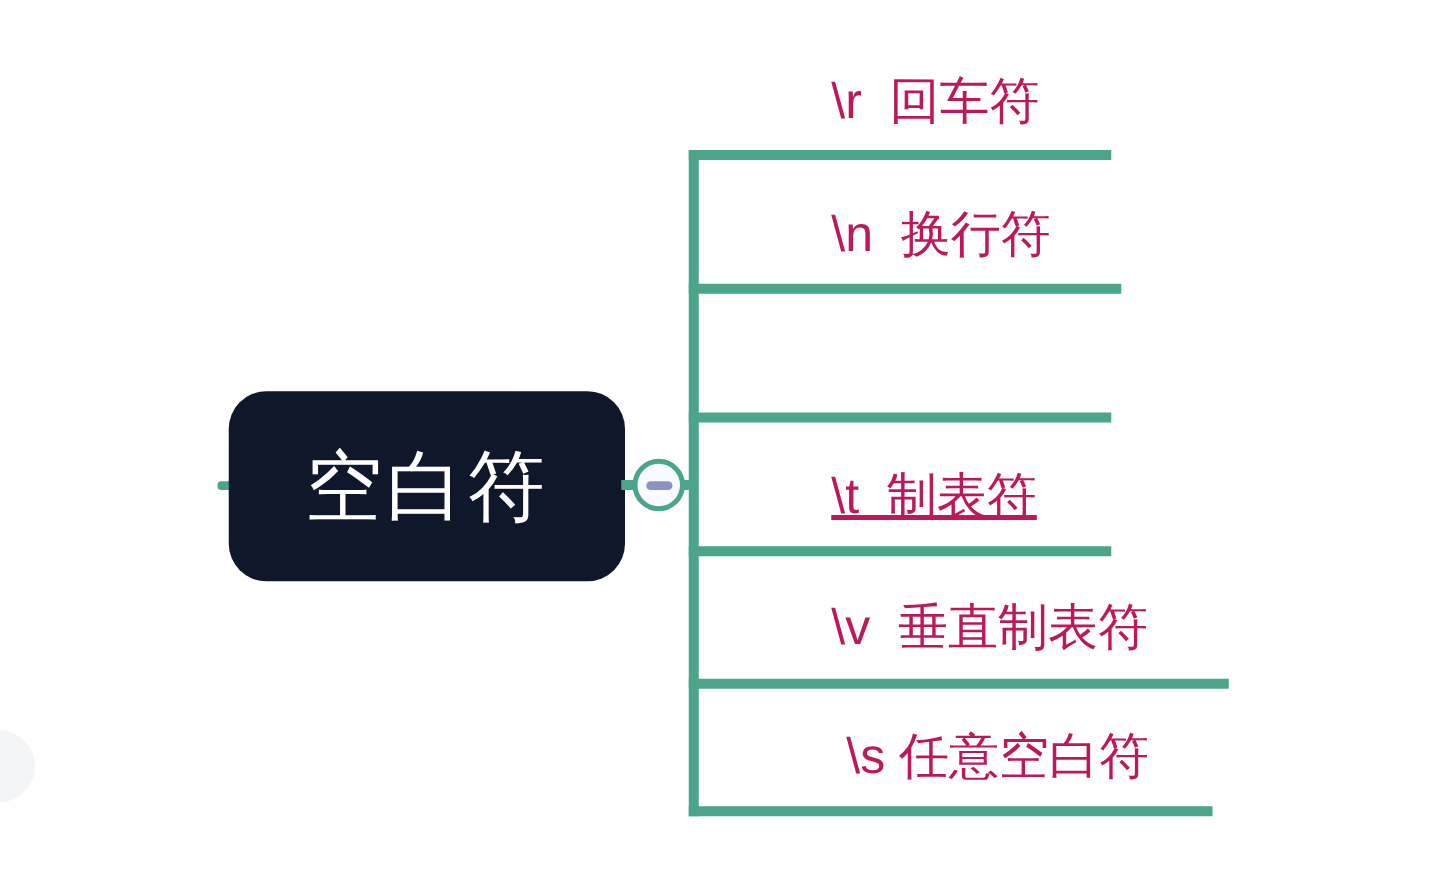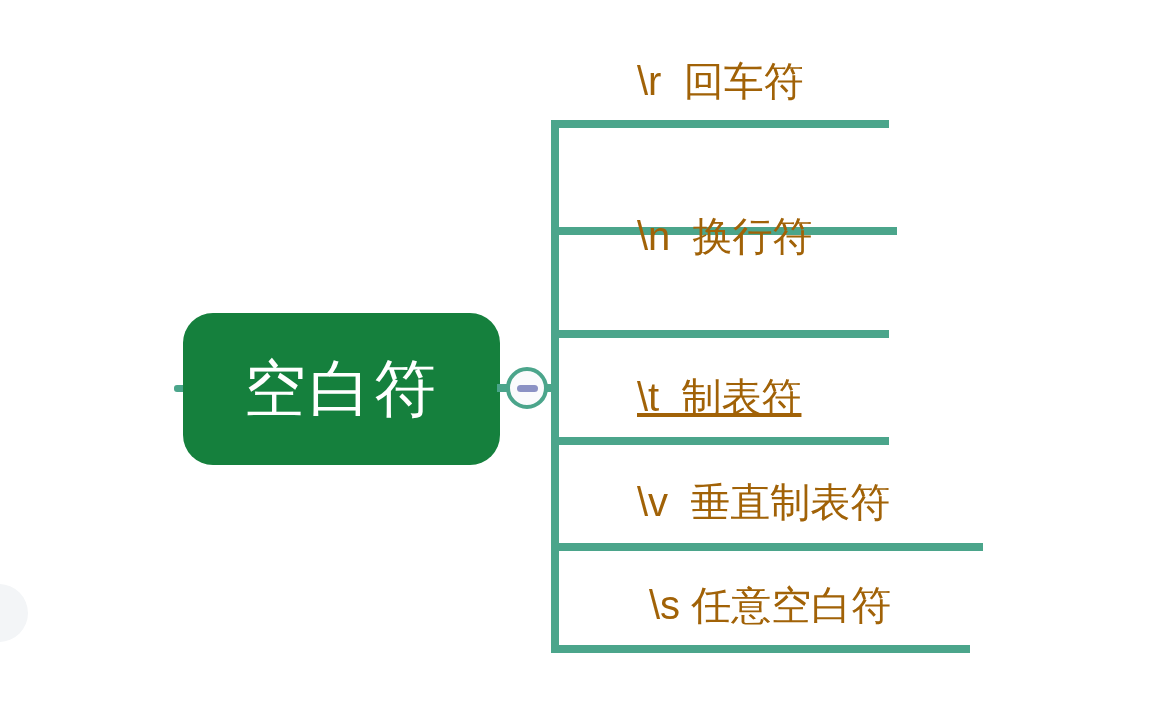--- a/index.html
+++ b/index.html
@@ -20,21 +20,21 @@
     position: absolute;
     left: 174px; top: 385px;
     width: 10px; height: 7px;
     background: #4BA58B;
     border-radius: 3px 0 0 3px;
   }
   .root-node {
     position: absolute;
     left: 183px; top: 313px;
     width: 317px; height: 152px;
-    background: #15803d;
+    background: #0f172a;
     border-radius: 30px;
     display: flex;
     align-items: center;
     justify-content: center;
   }
   .root-label {
     color: #ffffff;
     font-size: 62px;
     font-weight: 500;
     letter-spacing: 3px;
@@ -86,31 +86,31 @@
   }
   .u0 { top: 120px; width: 338px; }
   .u1 { top: 227px; width: 346px; }
   .u2 { top: 330px; width: 338px; }
   .u3 { top: 437px; width: 338px; }
   .u4 { top: 543px; width: 432px; }
   .u5 { top: 645px; width: 419px; }
   
   .branch-label {
     position: absolute;
-    left: 637px;
+    left: 665px;
     height: 48px;
     line-height: 48px;
     font-size: 40px;
     font-weight: 500;
-    color: #a16207;
+    color: #be185d;
     white-space: pre;
     cursor: default;
   }
   .t0 { top: 57px; }
-  .t1 { top: 164px; margin-top: 48px; }
+  .t1 { top: 164px; }
   .t2 { top: 265px; }
   .t3 { top: 373px; text-decoration: underline; }
   .t4 { top: 478px; }
   .t5 { top: 581px; margin-left: 12px; }
   
   .corner-circle {
     position: absolute;
     left: -30px; top: 584px;
     width: 58px; height: 58px;
     border-radius: 50%;

